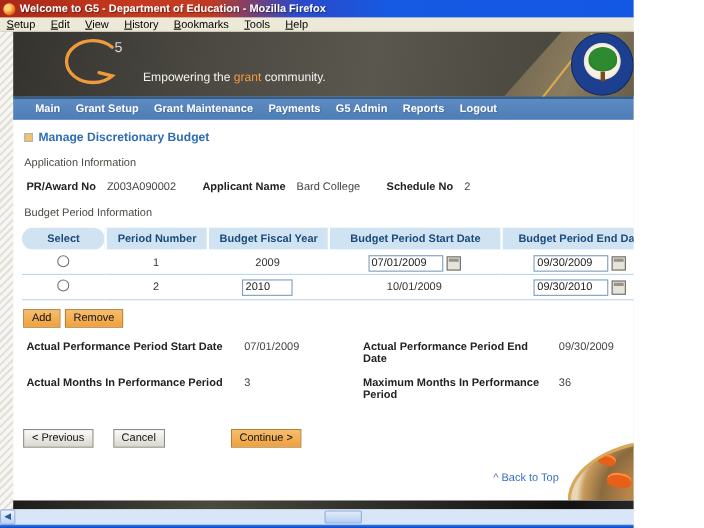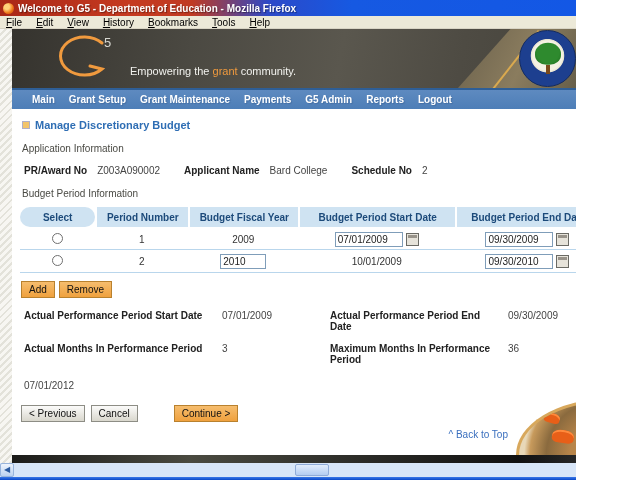--- a/index.html
+++ b/index.html
@@ -88,21 +88,21 @@
   .btn { font-family:"Liberation Sans",sans-serif; font-size:10px; height:17px; padding:0 7px;
     border:1px solid #b9812e; background:linear-gradient(#f6bd6e,#efa13e); color:#111; cursor:pointer; }
   .btn.gray { border:1px solid #8d8d85; background:linear-gradient(#fbfbfa,#d9d7cd); }
 
   .perf-grid { display:grid; grid-template-columns:198px 108px 178px auto;
     padding:12px 0 0 12px; row-gap:11px; }
   .perf-grid .lbl { font-weight:bold; color:#222; padding-right:8px; }
   .perf-grid .val { color:#444; }
   .perf-row3 { margin-top:4px; }
 
-  .action-row { display:flex; gap:6px; padding:14px 0 0 9px; }
+  .action-row { display:flex; gap:18px; padding:14px 0 0 9px; }
   .action-row .spacer { width:24px; }
 
   .back-top { position:absolute; right:100px; bottom:15px; color:#3a6fbe; font-size:10px; cursor:pointer; }
 
   .chairs { position:absolute; right:0; bottom:0; width:92px; height:56px;
     border-top-left-radius:100% 100%;
     background:radial-gradient(circle at 90% 100%, #b8854a 0 30%, #8a6a3e 55%, #c79a5c 72%, #e8d8b8 78%);
     border-top:3px solid #d8a85c; border-left:3px solid #d8a85c; overflow:hidden; }
   .chair { position:absolute; width:22px; height:13px; background:#e85f18; border-radius:45% 45% 30% 30%;
     box-shadow:inset 0 2px 0 #ff8a3c; }
@@ -138,21 +138,21 @@
     <span class="ff-icon"></span>
     <span class="title-text">Welcome to G5 - Department of Education - Mozilla Firefox</span>
     <span class="win-btns">
       <span class="win-btn">_</span>
       <span class="win-btn">❐</span>
       <span class="win-btn close">✕</span>
     </span>
   </div>
 
   <div class="menubar">
-    <span class="menu-item">File</span>
+    <span class="menu-item">Setup</span>
     <span class="menu-item">Edit</span>
     <span class="menu-item">View</span>
     <span class="menu-item">History</span>
     <span class="menu-item">Bookmarks</span>
     <span class="menu-item">Tools</span>
     <span class="menu-item">Help</span>
   </div>
 
   <div class="stripes"></div>
   <div class="stripes-r"></div>
@@ -253,21 +253,20 @@
       <span class="lbl">Actual Performance Period Start Date</span>
       <span class="val">07/01/2009</span>
       <span class="lbl">Actual Performance Period End Date</span>
       <span class="val">09/30/2009</span>
 
       <span class="lbl">Actual Months In Performance Period</span>
       <span class="val">3</span>
       <span class="lbl">Maximum Months In Performance Period</span>
       <span class="val">36</span>
 
-      <span class="val perf-row3">07/01/2012</span>
       <span></span>
         <span></span>
     </div>
 
     <div class="action-row">
       <button class="btn gray">&lt; Previous</button>
       <button class="btn gray">Cancel</button>
       <span class="spacer"></span>
       <button class="btn">Continue &gt;</button>
     </div>

